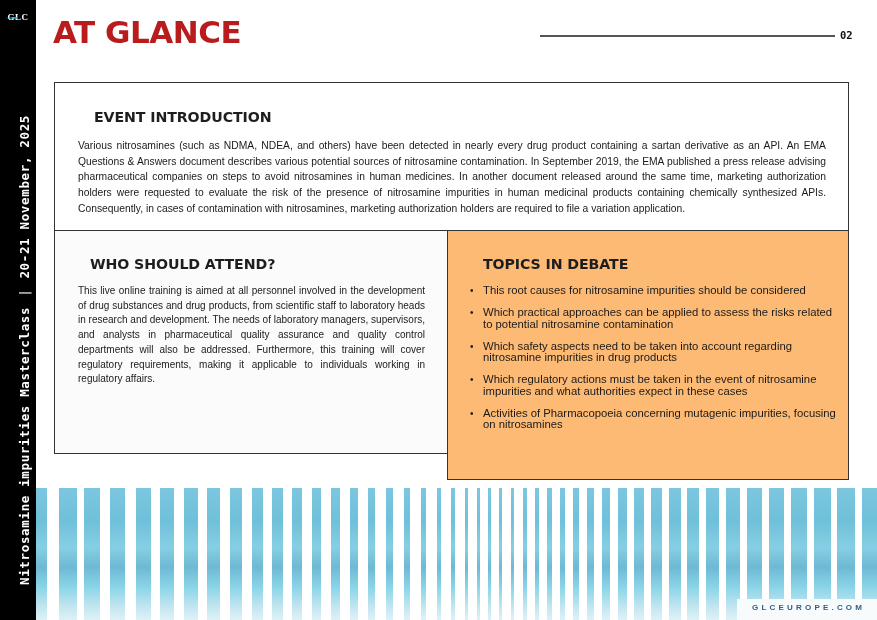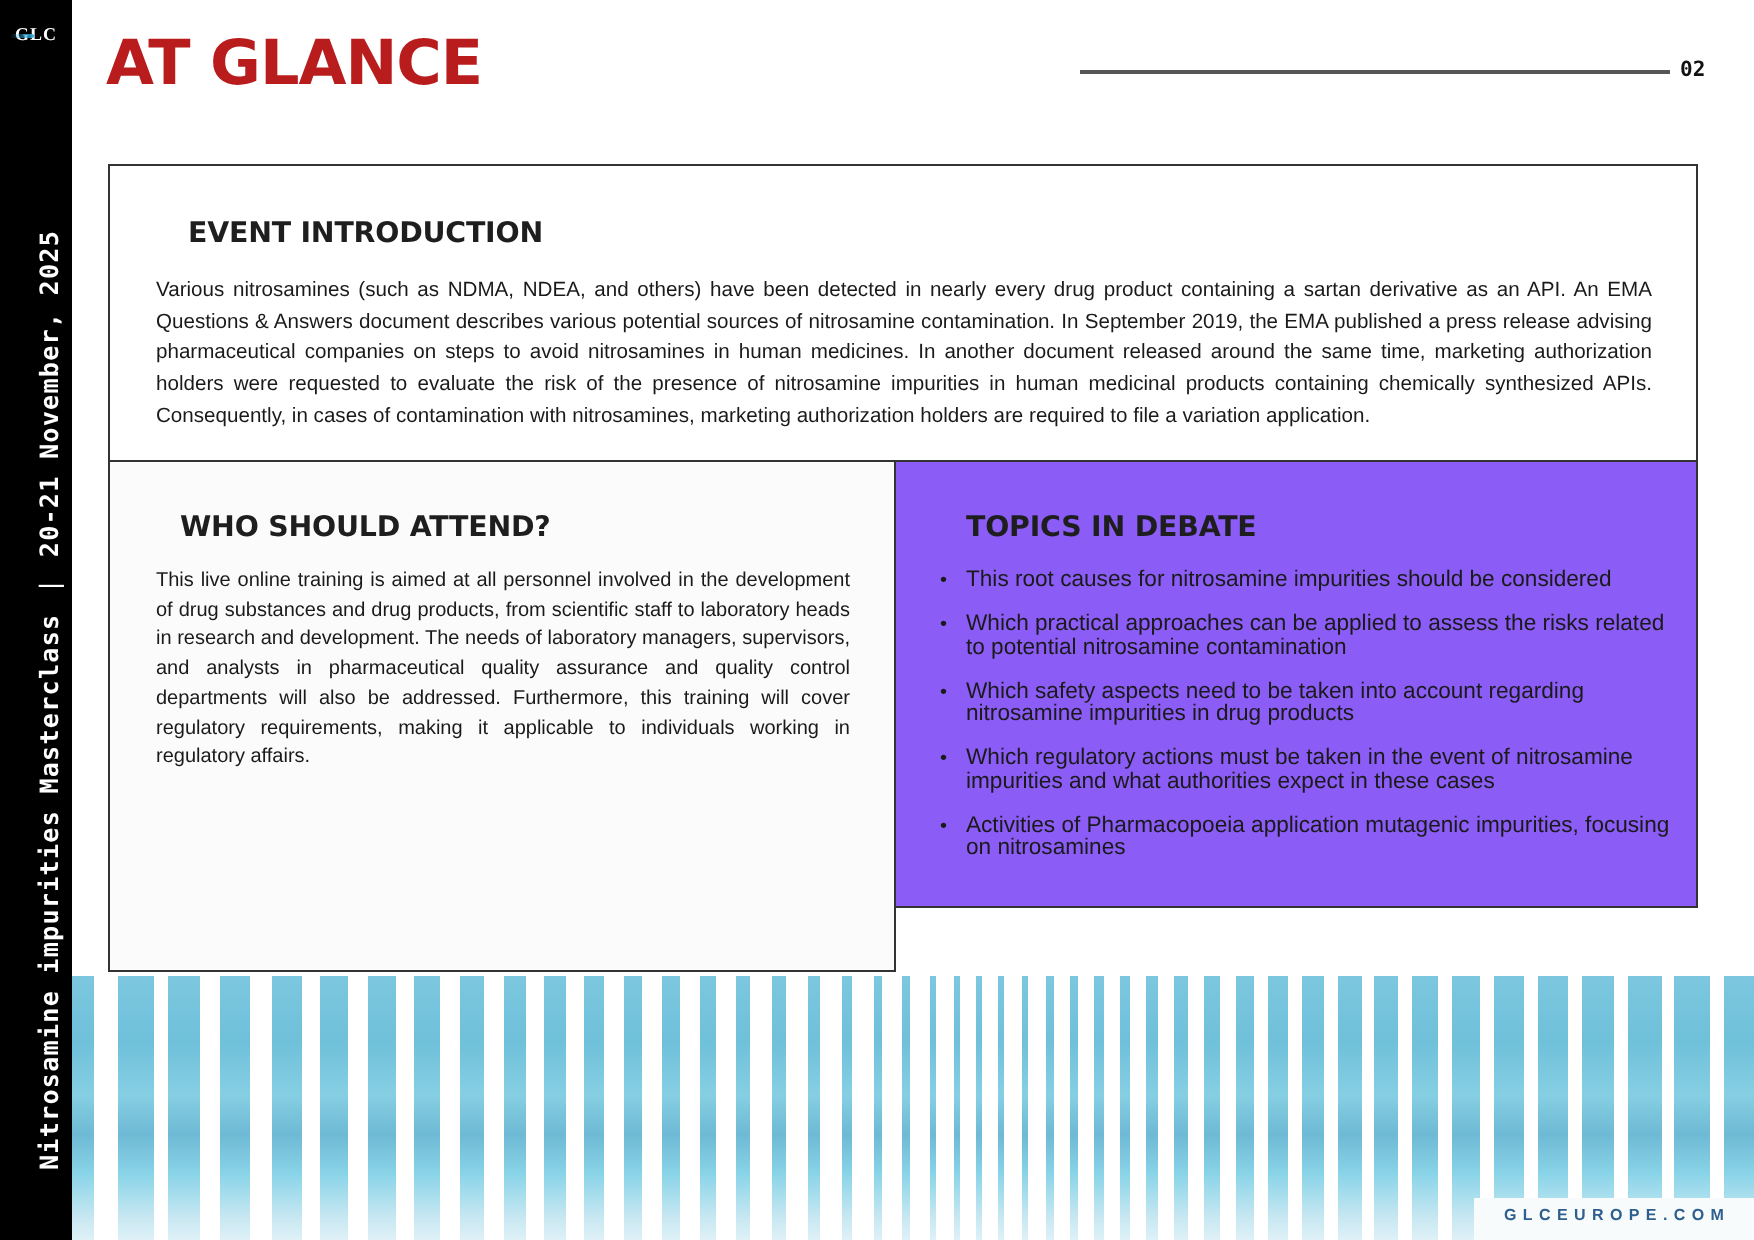--- a/index.html
+++ b/index.html
@@ -49,32 +49,32 @@
     font-family: "DejaVu Sans", sans-serif; font-weight: bold; font-size: 14.2px; color: #1e1e1e;
     letter-spacing: -0.1px;
   }
   .intro-box .section-heading { position: absolute; left: 23px; top: 26px; margin-left: 16px; }
   .intro-text {
     position: absolute; left: 23px; top: 55px; width: 748px;
     font-size: 10.3px; line-height: 15.7px; text-align: justify; color: #1a1a1a;
   }
 
   .attend-box {
-    position: absolute; left: 54px; top: 230px; width: 394px; height: 256px;
+    position: absolute; left: 54px; top: 230px; width: 394px; height: 224px;
     border: 1.2px solid #333; background: #fbfbfb;
   }
   .attend-box .section-heading { position: absolute; left: 35px; top: 25px; }
   .attend-text {
     position: absolute; left: 23px; top: 53px; width: 347px;
     font-size: 10px; line-height: 14.7px; text-align: justify; color: #1a1a1a;
   }
 
   .topics-box {
-    position: absolute; left: 447px; top: 230px; width: 402px; height: 224px;
-    border: 1.2px solid #333; background: #8b5cf6;
+    position: absolute; left: 447px; top: 230px; width: 402px; height: 250px;
+    border: 1.2px solid #333; background: #fdba74;
   }
   .topics-box .section-heading { position: absolute; left: 35px; top: 25px; }
   .topics-list {
     position: absolute; left: 22px; top: 54px; width: 370px; list-style: none;
   }
   .topic-item {
     position: relative; padding-left: 13px; margin-bottom: 10.5px;
     font-size: 11.3px; line-height: 11.5px; color: #1a1a1a;
   }
   .topic-item .bullet {
@@ -124,21 +124,21 @@
   <p class="attend-text">This live online training is aimed at all personnel involved in the development of  drug substances and drug products, from scientific staff to laboratory heads in research and development. The needs of laboratory managers, supervisors, and analysts in pharmaceutical quality assurance and quality control departments will also be addressed. Furthermore, this training will cover regulatory requirements, making it applicable to individuals working in regulatory affairs.</p>
 </section>
 
 <section class="topics-box">
   <h2 class="section-heading">TOPICS IN DEBATE</h2>
   <ul class="topics-list">
     <li class="topic-item"><span class="bullet">•</span><span>This root causes for nitrosamine impurities should be considered</span></li>
     <li class="topic-item"><span class="bullet">•</span><span>Which practical approaches can be applied to assess the risks related to potential nitrosamine contamination</span></li>
     <li class="topic-item"><span class="bullet">•</span><span>Which safety aspects need to be taken into account regarding nitrosamine impurities in drug products</span></li>
     <li class="topic-item"><span class="bullet">•</span><span>Which regulatory actions must be taken in the event of nitrosamine impurities and what authorities expect in these cases</span></li>
-    <li class="topic-item"><span class="bullet">•</span><span>Activities of Pharmacopoeia application mutagenic impurities, focusing on nitrosamines</span></li>
+    <li class="topic-item"><span class="bullet">•</span><span>Activities of Pharmacopoeia concerning mutagenic impurities, focusing on nitrosamines</span></li>
   </ul>
 </section>
 
 <div class="stripes" id="stripes">
     <div class="stripe" style="left: 0px; width: 11px;"></div>
     <div class="stripe" style="left: 23px; width: 18px;"></div>
     <div class="stripe" style="left: 48px; width: 16px;"></div>
     <div class="stripe" style="left: 74px; width: 15px;"></div>
     <div class="stripe" style="left: 100px; width: 15px;"></div>
     <div class="stripe" style="left: 124px; width: 14px;"></div>

